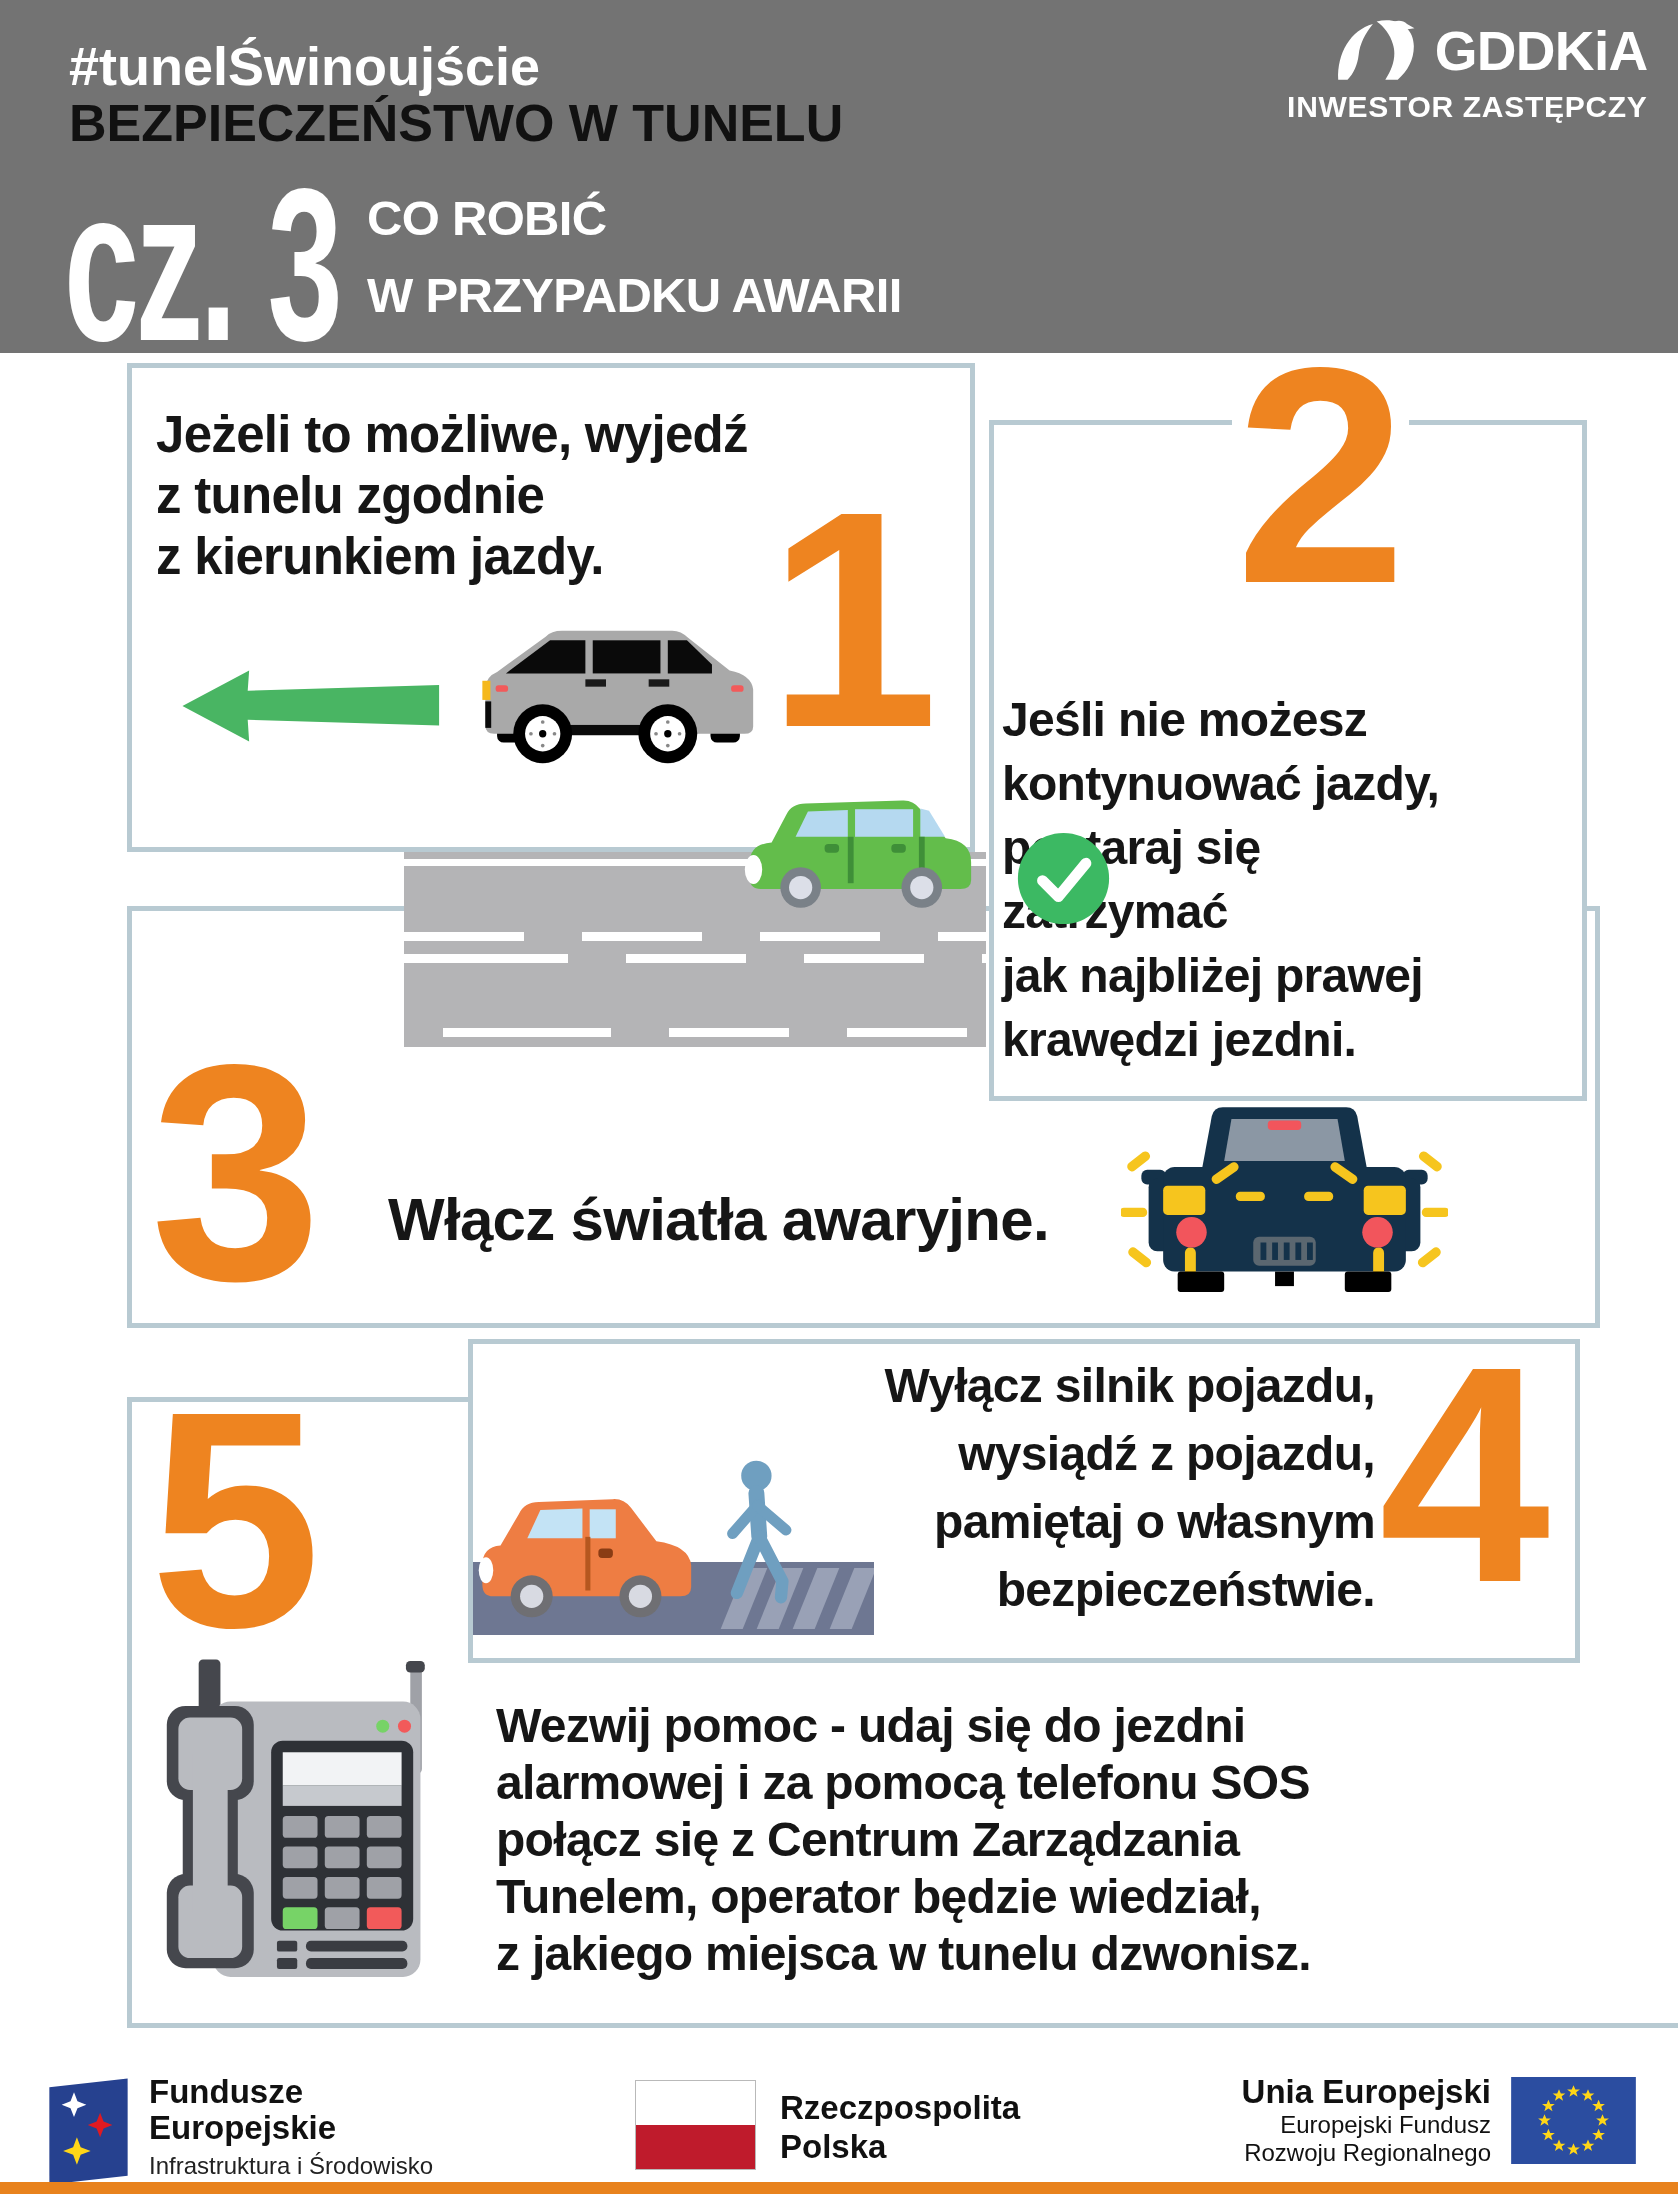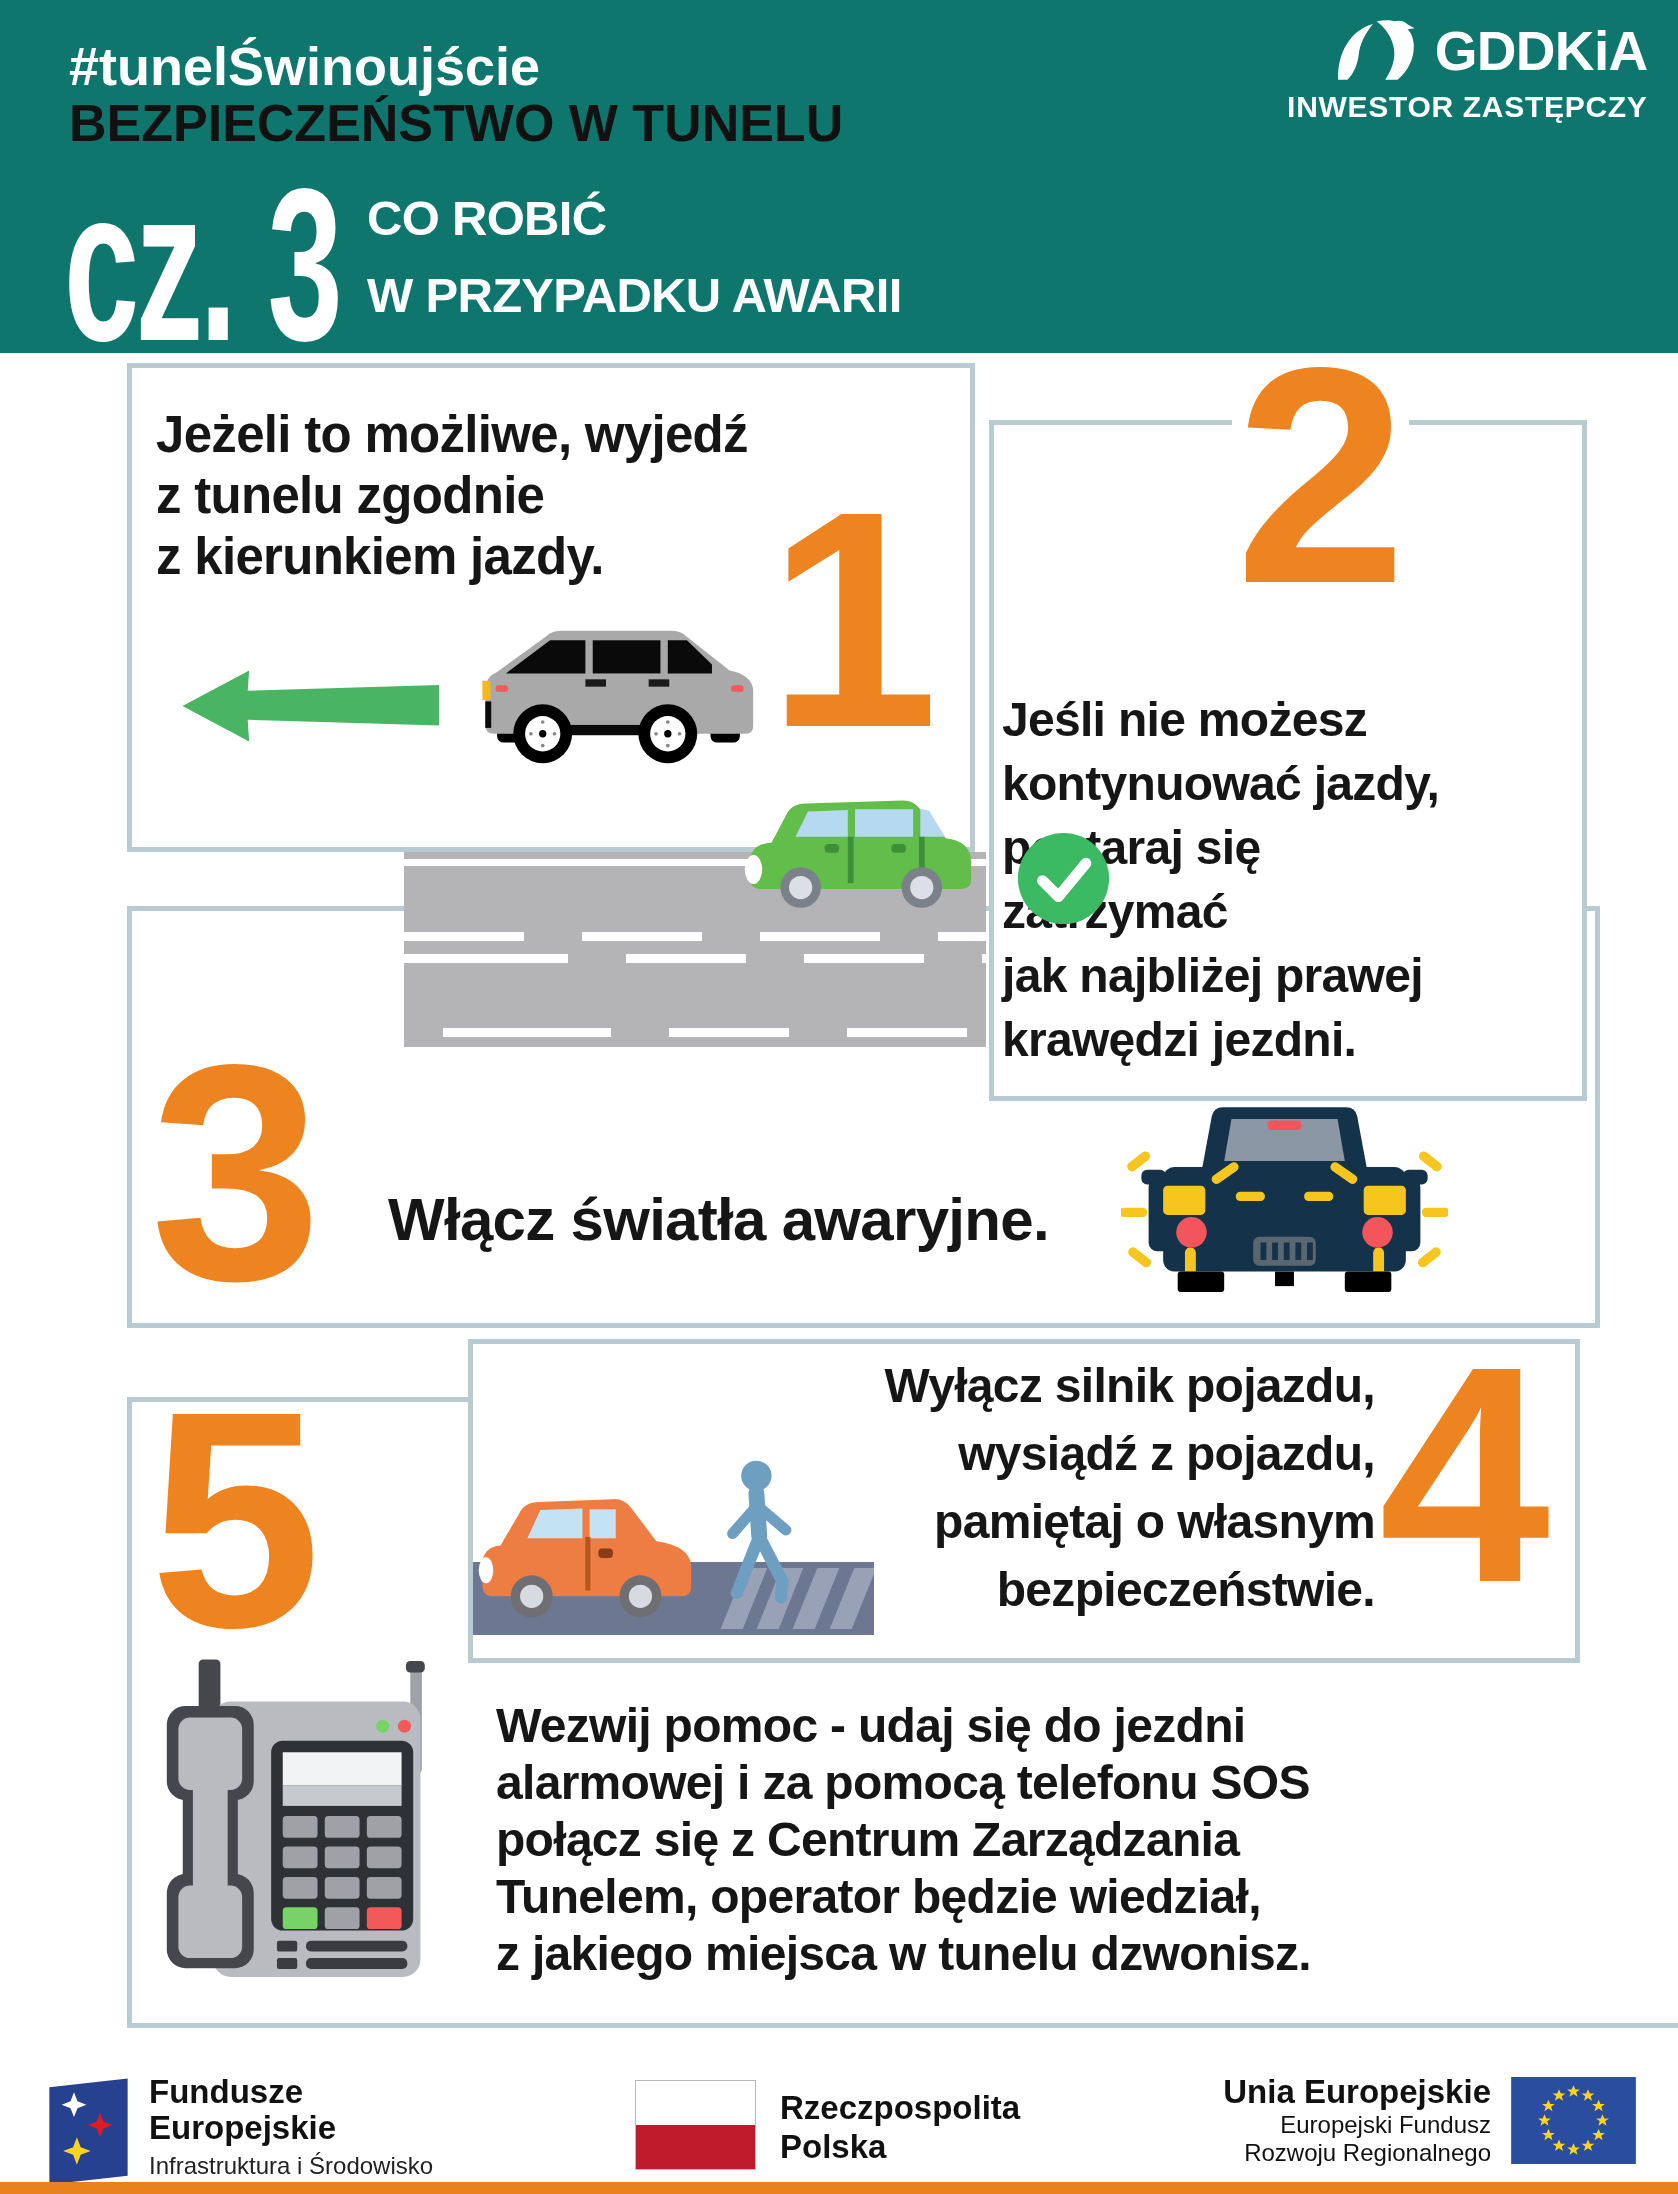--- a/index.html
+++ b/index.html
@@ -1,21 +1,21 @@
 <!DOCTYPE html>
 <html style="font-size:11.6px"><head>
 <meta charset="utf-8">
 <style>
   html,body{margin:0;padding:0;background:#ffffff;}
   #canvas{
     position:relative; width:1678px; height:2194px; overflow:hidden;
     background:#ffffff; font-family:"Liberation Sans", sans-serif; color:#161616;
   }
   
-  .header{position:absolute;left:0;top:0;width:1678px;height:353px;background:#0f766e;}
+  .header{position:absolute;left:0;top:0;width:1678px;height:353px;background:#737373;}
   .hashtag{position:absolute;left:69px;top:35px;font-size:54px;font-weight:700;color:#ffffff;letter-spacing:0;}
   .main-title{position:absolute;left:69px;top:93px;font-size:52px;font-weight:700;color:#111111;}
   .part-label{position:absolute;left:64px;top:187px;font-size:218px;line-height:.72;font-weight:700;color:#ffffff;letter-spacing:-5.8px;transform:scaleX(.62);transform-origin:left top;white-space:nowrap;}
   .subtitle{position:absolute;left:367px;font-size:49px;font-weight:700;color:#ffffff;letter-spacing:-0.7px;}
   .subtitle.l1{top:190px;}
   .subtitle.l2{top:267px;}
   .logo-block{position:absolute;right:30.5px;top:19px;text-align:right;}
   .logo-row{display:flex;align-items:center;justify-content:flex-end;gap:10.2px;}
   .logo-name{font-size:55px;font-weight:700;color:#ffffff;letter-spacing:-0.7px;}
   .logo-sub{margin-top:7.3px;font-size:30px;font-weight:700;color:#ffffff;letter-spacing:0.7px;}
@@ -356,21 +356,21 @@
   <div class="footer-item" id="pl-flag">
     <div class="w"></div>
       <div class="r"></div>
   </div>
   <div class="pl-text">
     <div>Rzeczpospolita</div>
     <div>Polska</div>
   </div>
 
   <div class="eu-text">
-    <div class="eu-title">Unia Europejskie</div>
+    <div class="eu-title">Unia Europejski</div>
     <div class="eu-line">Europejski Fundusz</div>
     <div class="eu-line">Rozwoju Regionalnego</div>
   </div>
   <div class="footer-item ill" id="eu-flag">
     <svg width="125" height="87" viewBox="0 0 172 120">
       <rect width="172" height="120" fill="#2b4da0"></rect>
       <g fill="#ffd617">
         <path transform="translate(86 20)" d="M0,-8.5 L2.5,-2.6 L8.8,-2.6 L3.7,1.1 L5.6,7.3 L0,3.6 L-5.6,7.3 L-3.7,1.1 L-8.8,-2.6 L-2.5,-2.6 Z"></path>
         <path transform="translate(106 25.4)" d="M0,-8.5 L2.5,-2.6 L8.8,-2.6 L3.7,1.1 L5.6,7.3 L0,3.6 L-5.6,7.3 L-3.7,1.1 L-8.8,-2.6 L-2.5,-2.6 Z"></path>
         <path transform="translate(120.6 40)" d="M0,-8.5 L2.5,-2.6 L8.8,-2.6 L3.7,1.1 L5.6,7.3 L0,3.6 L-5.6,7.3 L-3.7,1.1 L-8.8,-2.6 L-2.5,-2.6 Z"></path>

